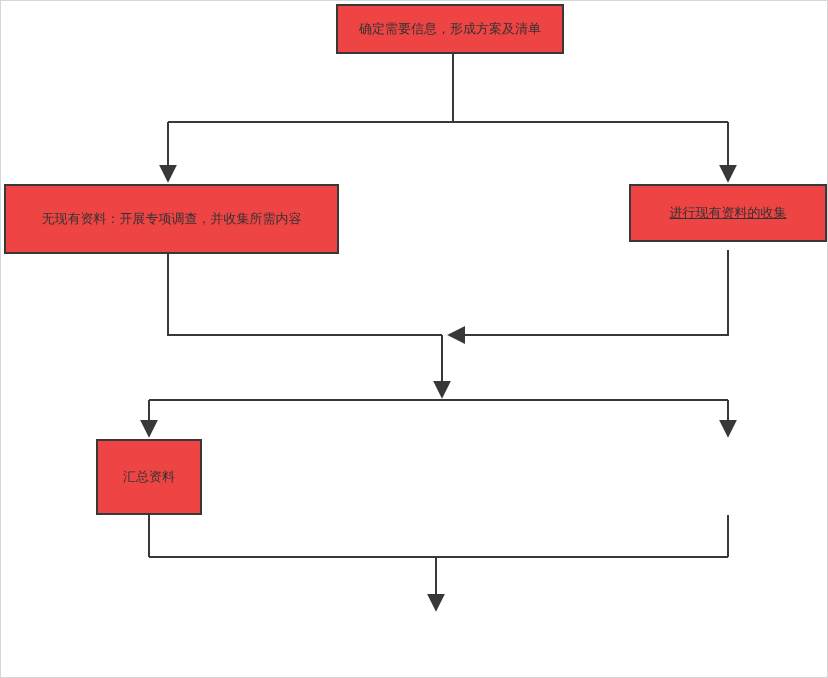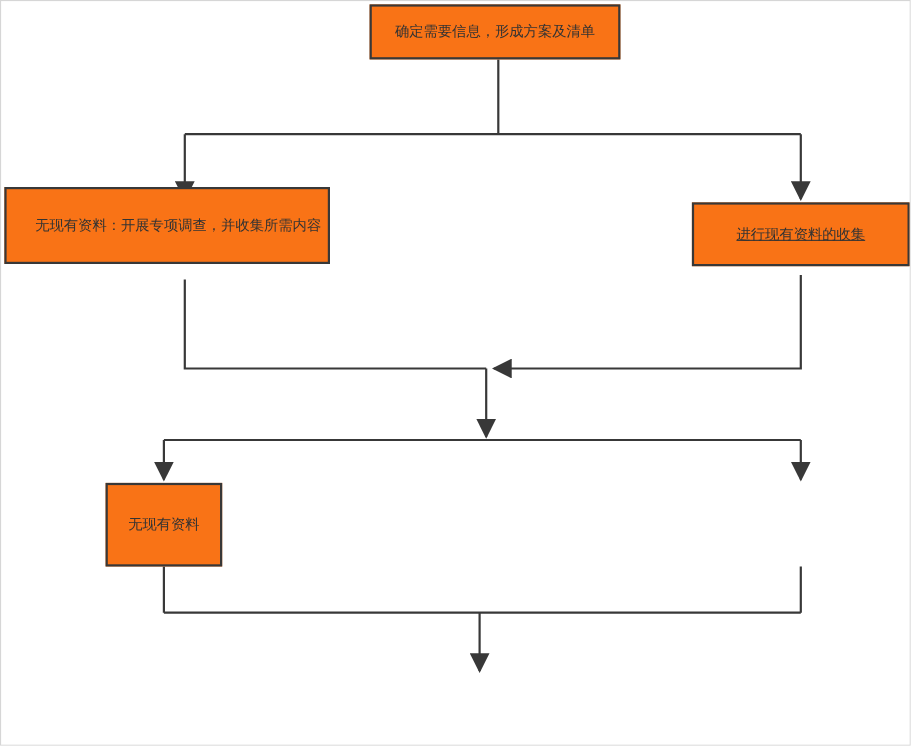--- a/index.html
+++ b/index.html
@@ -22,34 +22,34 @@
     left: 0;
     top: 0;
     width: 828px;
     height: 678px;
     pointer-events: none;
   }
   .node {
     position: absolute;
     box-sizing: border-box;
     border: 2px solid #383838;
-    background: #f97316;
+    background: #ef4444;
     display: flex;
     align-items: center;
     justify-content: center;
     text-align: center;
     color: #333333;
     font-size: 13px;
     line-height: 1.4;
     padding: 2px 6px;
   }
   .node span { white-space: nowrap; }
   
   .node-determine   { left: 335px; top: 3px;   width: 228px; height: 50px; }
-  .node-no-data     { left: 3px;   top: 169px; width: 296px; height: 70px; justify-content: flex-end; }
+  .node-no-data     { left: 3px;   top: 183px; width: 335px; height: 70px; }
   .node-collect     { left: 628px; top: 183px; width: 198px; height: 58px; text-decoration: underline; }
   .node-summarize   { left: 95px;  top: 438px; width: 106px; height: 76px; }
   .node-quality     { left: 675px; top: 438px; width: 104px; height: 76px; }
   .node-report      { left: 320px; top: 612px; width: 231px; height: 62px; }
 </style>
 </head>
 <body>
 
 <div class="canvas">
 
@@ -85,18 +85,18 @@
 
   <div class="node node-no-data">
     <span>无现有资料：开展专项调查，并收集所需内容</span>
   </div>
 
   <div class="node node-collect">
     <span>进行现有资料的收集</span>
   </div>
 
   <div class="node node-summarize">
-    <span>无现有资料</span>
+    <span>汇总资料</span>
   </div>
 
 
 
 </div>
 
 </body></html>

